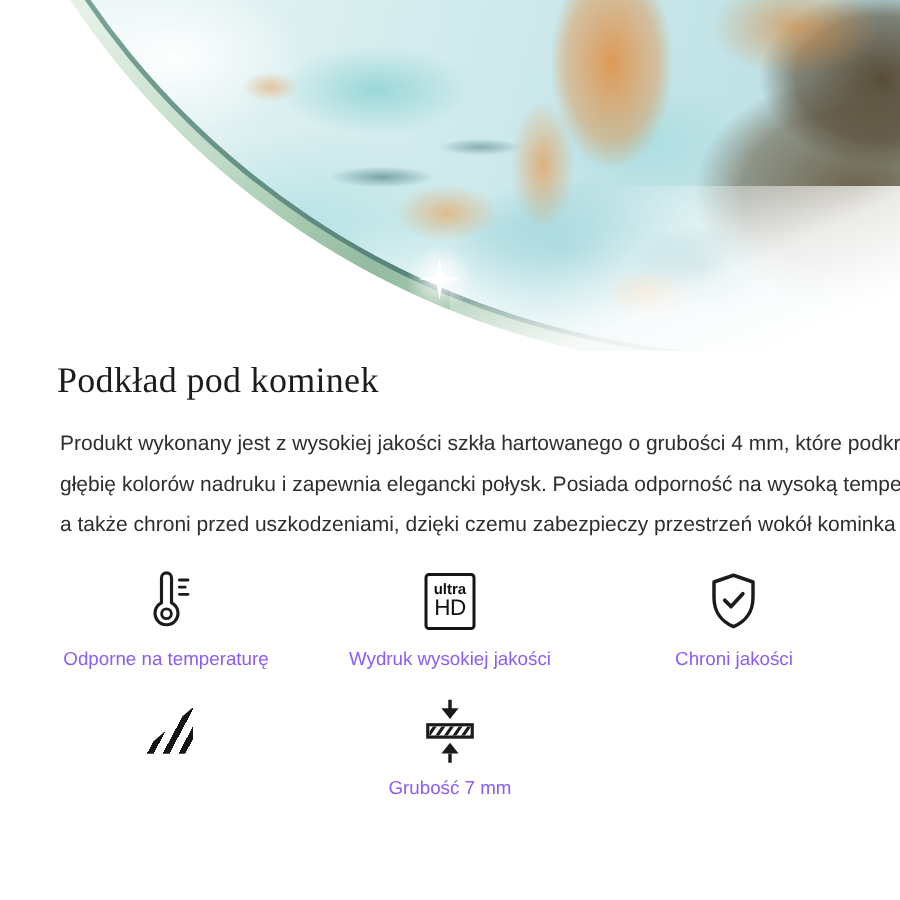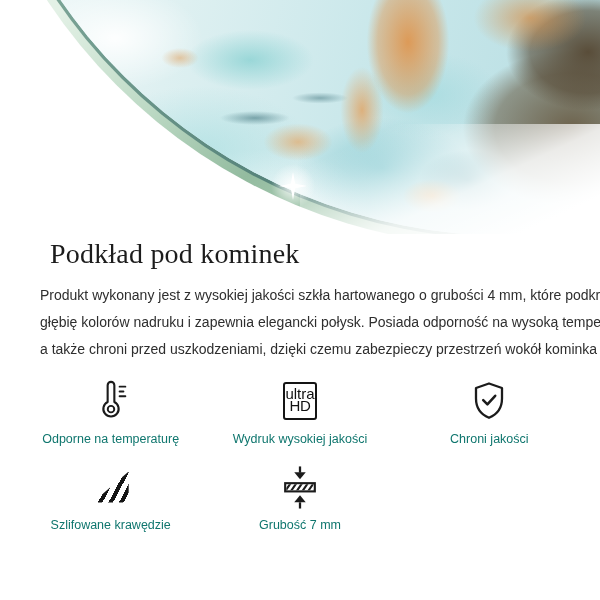--- a/index.html
+++ b/index.html
@@ -53,46 +53,46 @@
     background:linear-gradient(155deg, rgba(255,255,255,0) 18%, rgba(255,255,255,.85) 58%, #ffffff 85%);
   }
   .sparkle{position:absolute;left:279px;top:172px;width:28px;height:28px;}
   .sparkle-glow{
     position:absolute;left:269px;top:162px;width:48px;height:48px;border-radius:50%;
     background:radial-gradient(circle, rgba(255,255,255,.95), rgba(255,255,255,0) 65%);
   }
 
   
   .title{
-    margin:3px 12px 0;padding:0 38px;
+    margin:3px 0 0;padding:0 38px;
     font-family:"Liberation Serif","DejaVu Serif",serif;
-    font-weight:400;font-size:28px;line-height:34px;color:#1c1c1c;letter-spacing:.2px;
+    font-weight:400;font-size:24px;line-height:34px;color:#1c1c1c;letter-spacing:.2px;
   }
   .title span{display:block;}
   .desc{
     margin:11px 0 0;padding:0 36px 0 40px;
     font-size:14px;line-height:27px;color:#2e2e2e;
   }
   .desc span{display:block;white-space:nowrap;}
 
   
   .features{
     margin-top:15px;padding:0 16px;
     display:grid;grid-template-columns:repeat(3,1fr);row-gap:17px;
   }
   .feature{display:flex;flex-direction:column;align-items:center;text-align:center;}
   .icon-box{height:46px;display:flex;align-items:center;justify-content:center;}
-  .feature-label{margin-top:8px;font-size:12.5px;color:#0f766e;line-height:15px;}
+  .feature-label{margin-top:8px;font-size:12.5px;color:#8b5cf6;line-height:15px;}
   .ink{stroke:#1b1b1b;fill:none;}
   .ink-fill{fill:#1b1b1b;stroke:none;}
   .uhd{
     width:30px;height:34px;border:2.5px solid #141414;border-radius:3px;
     display:flex;flex-direction:column;align-items:center;justify-content:center;color:#111;
   }
-  .uhd .t1{font-size:15px;font-weight:400;line-height:10px;}
+  .uhd .t1{font-size:10px;font-weight:700;line-height:10px;}
   .uhd .t2{font-size:15px;font-weight:400;line-height:14px;letter-spacing:-.3px;}
   .stripes{
     width:36px;height:31px;
     background:repeating-linear-gradient(118deg,#151515 0 4px, transparent 4px 9.3px);
     clip-path:polygon(0 100%, 100% 0, 100% 100%);
   }
 </style>
 </head>
 <body>
 
@@ -150,21 +150,20 @@
         </svg>
       </div>
       <div class="feature-label">Chroni jakości</div>
     </div>
 
 
     <div class="feature">
       <div class="icon-box">
         <div class="stripes"></div>
       </div>
-      <div class="feature-label">Szlifowane krawędzie</div>
     </div>
 
     <div class="feature">
       <div class="icon-box">
         <svg width="40" height="44" viewBox="0 0 40 46">
           <defs>
             <clipPath id="barclip">
                 <rect x="5.7" y="20.2" width="28.6" height="6.3"></rect>
               </clipPath>
           </defs>

